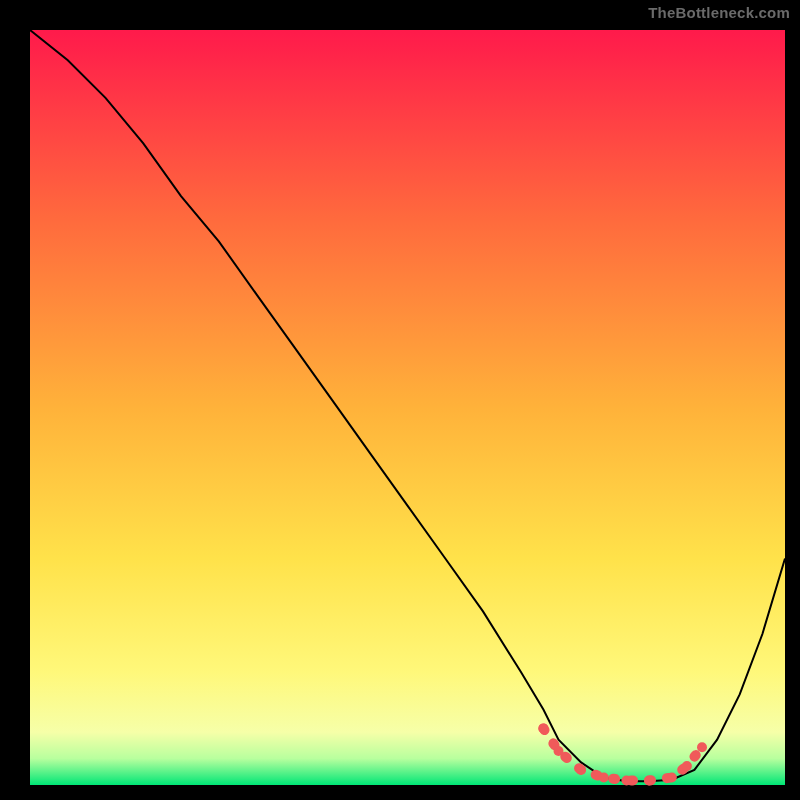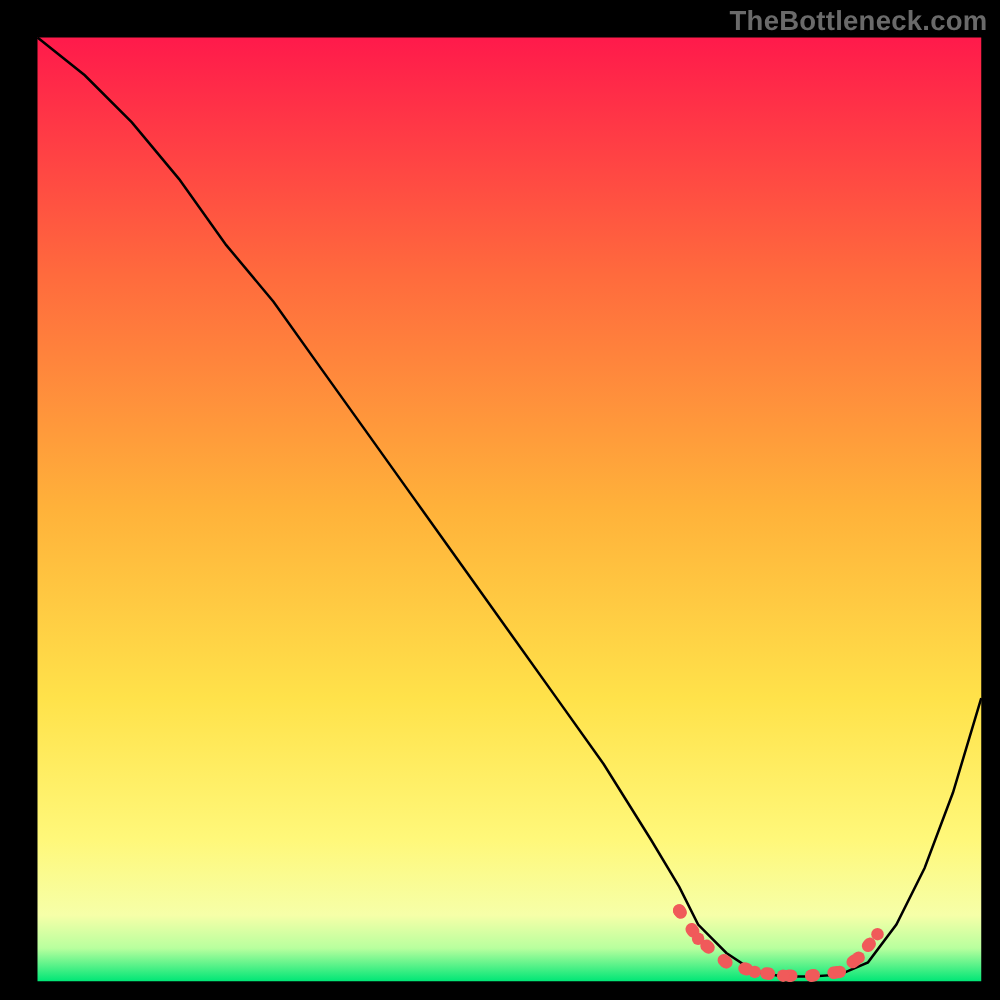--- a/index.html
+++ b/index.html
@@ -19,21 +19,21 @@
     display: block;
     position: absolute;
     top: 0;
     left: 0;
   }
   .watermark {
     position: absolute;
     top: 4px;
     right: 10px;
     font-family: Arial, Helvetica, sans-serif;
-    font-size: 22px;
+    font-size: 15px;
     font-weight: 600;
     color: #6a6a6a;
     letter-spacing: 0.2px;
   }
 </style>
 </head>
 <body>
 
 <div class="stage">
   <svg id="chart-svg" width="800" height="800" viewBox="0 0 800 800">

